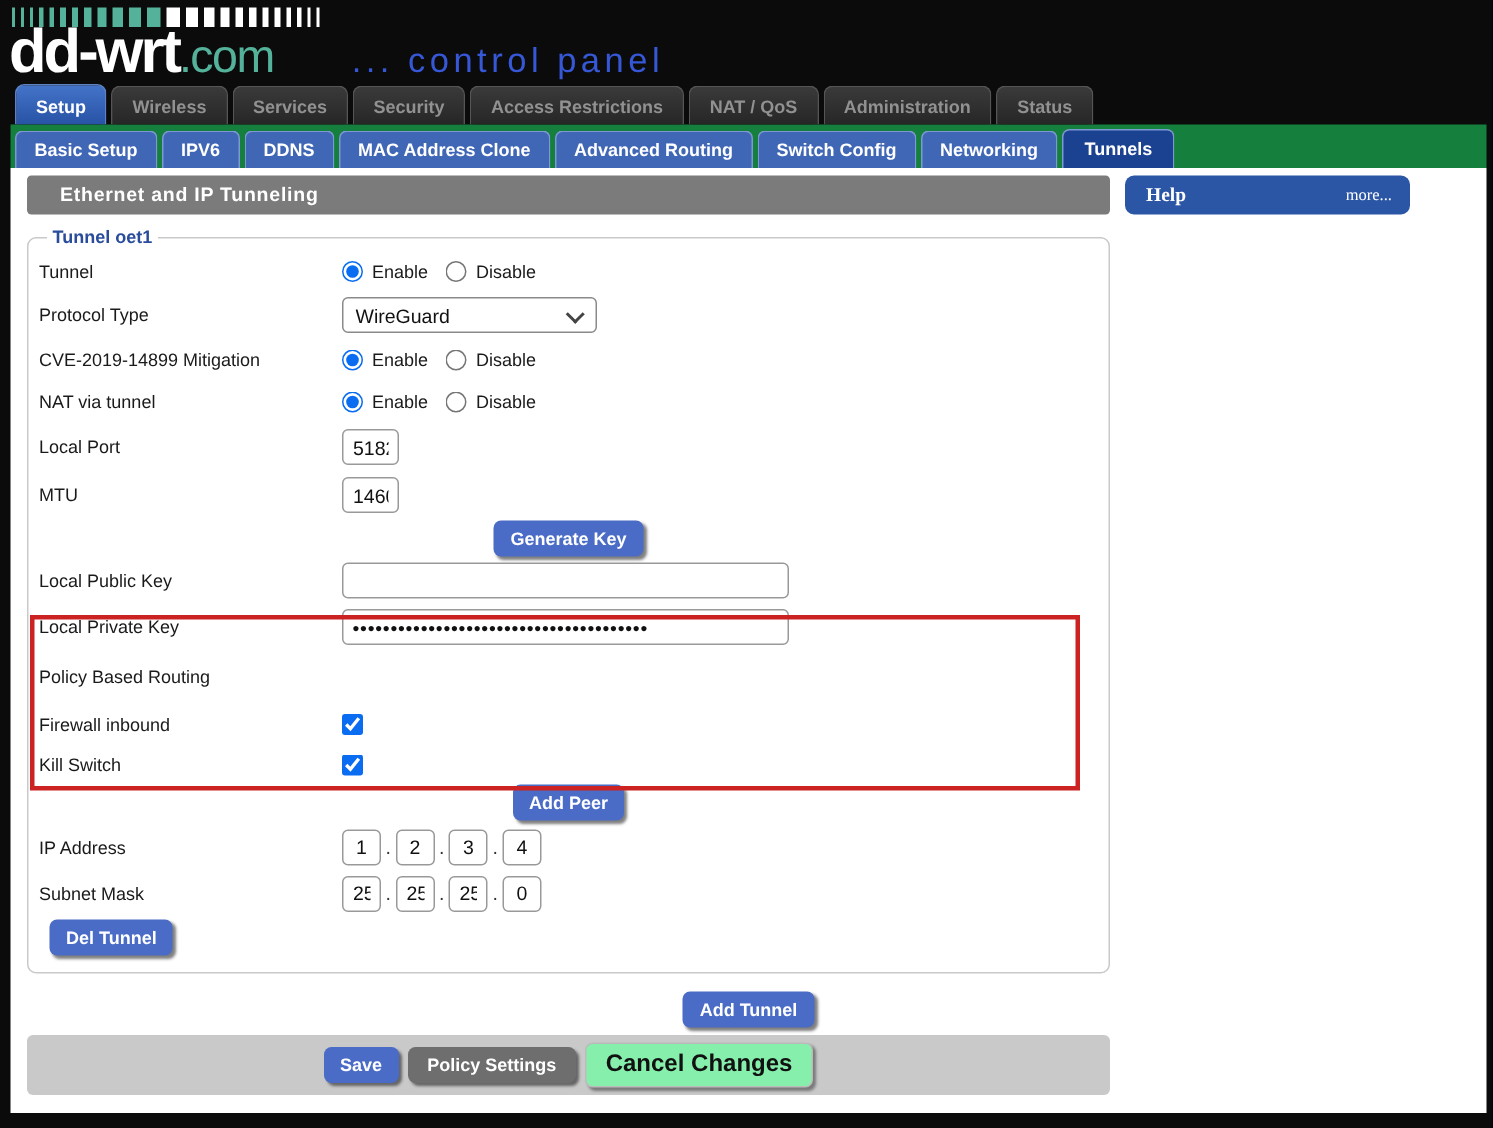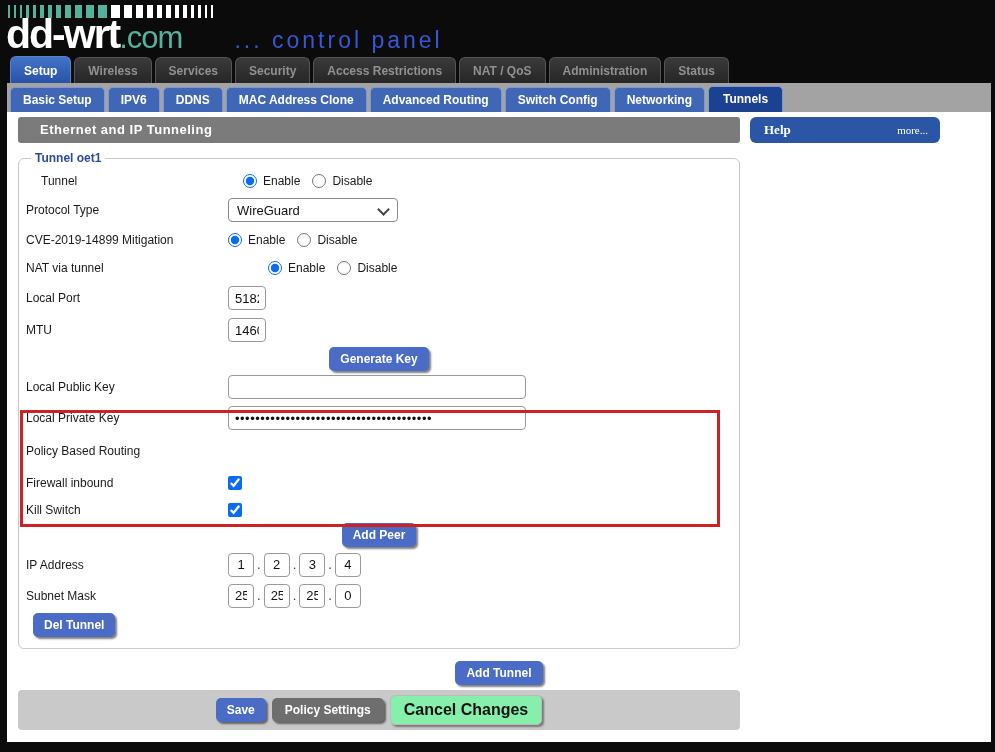--- a/index.html
+++ b/index.html
@@ -17,21 +17,21 @@
   .tagline { font-size:23px; letter-spacing:3px; margin-left:52px; line-height:1; }
 
   
   .main-tabs { display:flex; align-items:flex-end; gap:3px; padding-left:10px; height:28px; }
   .main-tab { background:linear-gradient(#3a3a3a,#262626); border:1px solid #555; border-bottom:none;
     border-radius:6px 6px 0 0; color:#919191; font-size:12px; font-weight:bold;
     padding:6px 13px 5px; cursor:pointer; }
   .main-tab.active { background:linear-gradient(#4373c8,#2853a6); border-color:#5d82c4; color:#fff; padding-top:7px; }
 
   
-  .subnav { margin-left:7px; width:984px; height:29px; background:#a3a3a3;
+  .subnav { margin-left:7px; width:984px; height:29px; background:#15803d;
     display:flex; align-items:flex-end; gap:3px; padding-left:3px; }
   .sub-tab { background:#4067b6; border:1px solid #7e99d2; border-bottom:none; border-radius:5px 5px 0 0;
     color:#fff; font-size:12px; font-weight:bold; padding:5px 12px 5px; cursor:pointer; }
   .sub-tab.active { background:#1b4191; padding:5px 14px 6px; }
 
   
   .content { margin-left:7px; width:984px; height:630px; background:#fff; position:relative; }
   .title-row { display:flex; align-items:flex-start; padding-top:5px; }
   .section-title { margin-left:11px; width:722px; height:26px; background:#7b7b7b; border-radius:3px;
     color:#fff; font-size:13px; font-weight:bold; letter-spacing:0.5px; line-height:26px; padding-left:22px; }
@@ -41,21 +41,21 @@
   .help-more { color:#fff; font-size:11px; }
 
   fieldset.tunnel-fs { margin:8px 0 0 11px; width:722px; border:1px solid #c9c9c9; border-radius:6px;
     padding:2px 0 8px; background:#fff; }
   fieldset.tunnel-fs legend { margin-left:12px; padding:0 4px; color:#2a4d9b; font-size:12px; font-weight:bold; }
 
   .frow { display:flex; align-items:center; padding-left:7px; }
   .flabel { width:202px; font-size:12px; color:#1a1a1a; flex:0 0 202px; }
   .frow.center { justify-content:center; padding-left:0; }
 
-  .r-tunnel{height:28px;margin-left:15px;} .r-protocol{height:30px;} .r-cve{height:29px;} .r-nat{height:28px;gap:40px;}
+  .r-tunnel{height:28px;} .r-protocol{height:30px;} .r-cve{height:29px;} .r-nat{height:28px;}
   .r-port{height:32px;} .r-mtu{height:32px;} .r-genkey{height:26px;} .r-pubkey{height:30px;}
   .r-privkey{height:32px;} .r-policy{height:34px;} .r-firewall{height:29px;} .r-kill{height:25px;}
   .r-addpeer{height:26px;} .r-ip{height:33px;} .r-subnet{height:29px;} .r-deltunnel{height:30px;}
 
   .radio-group { display:flex; align-items:center; gap:4px; font-size:12px; color:#1a1a1a; }
   .radio-group label { margin-right:8px; }
   input[type="radio"], input[type="checkbox"] { accent-color:#0a6cf1; width:14px; height:14px; margin:0 2px 0 0; }
 
   input[type="text"] { height:24px; border:1px solid #999; border-radius:4px; font-size:13px;
     font-family:"Liberation Sans",sans-serif; padding:0 6px; color:#111; }

